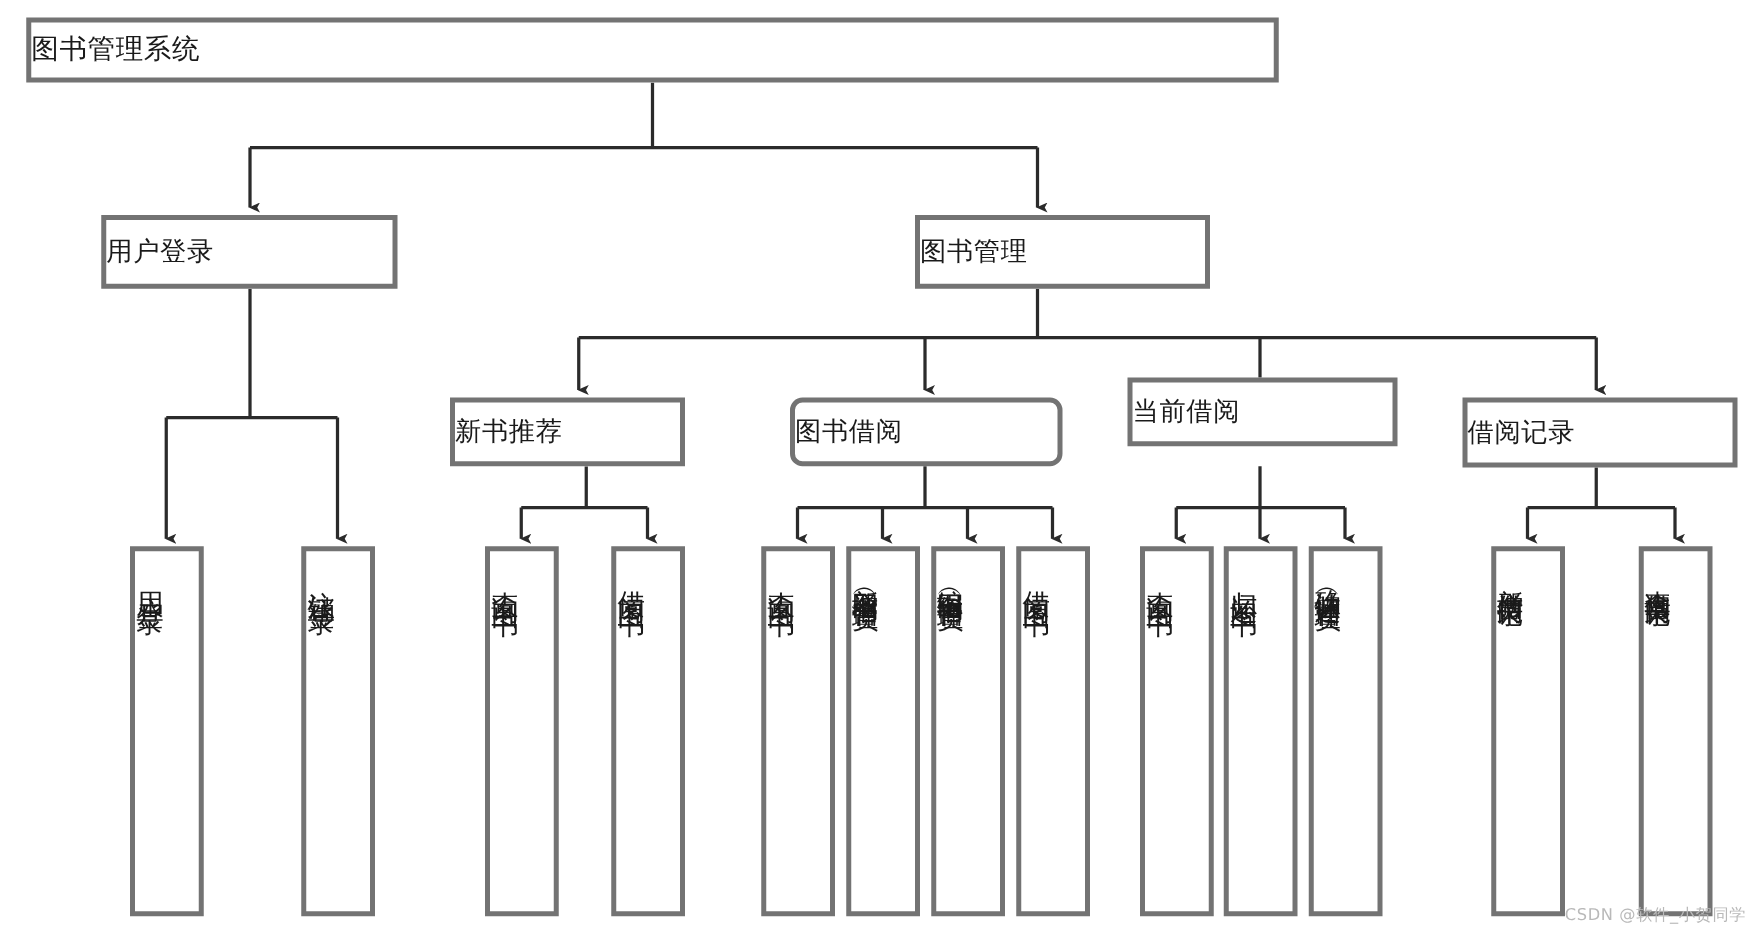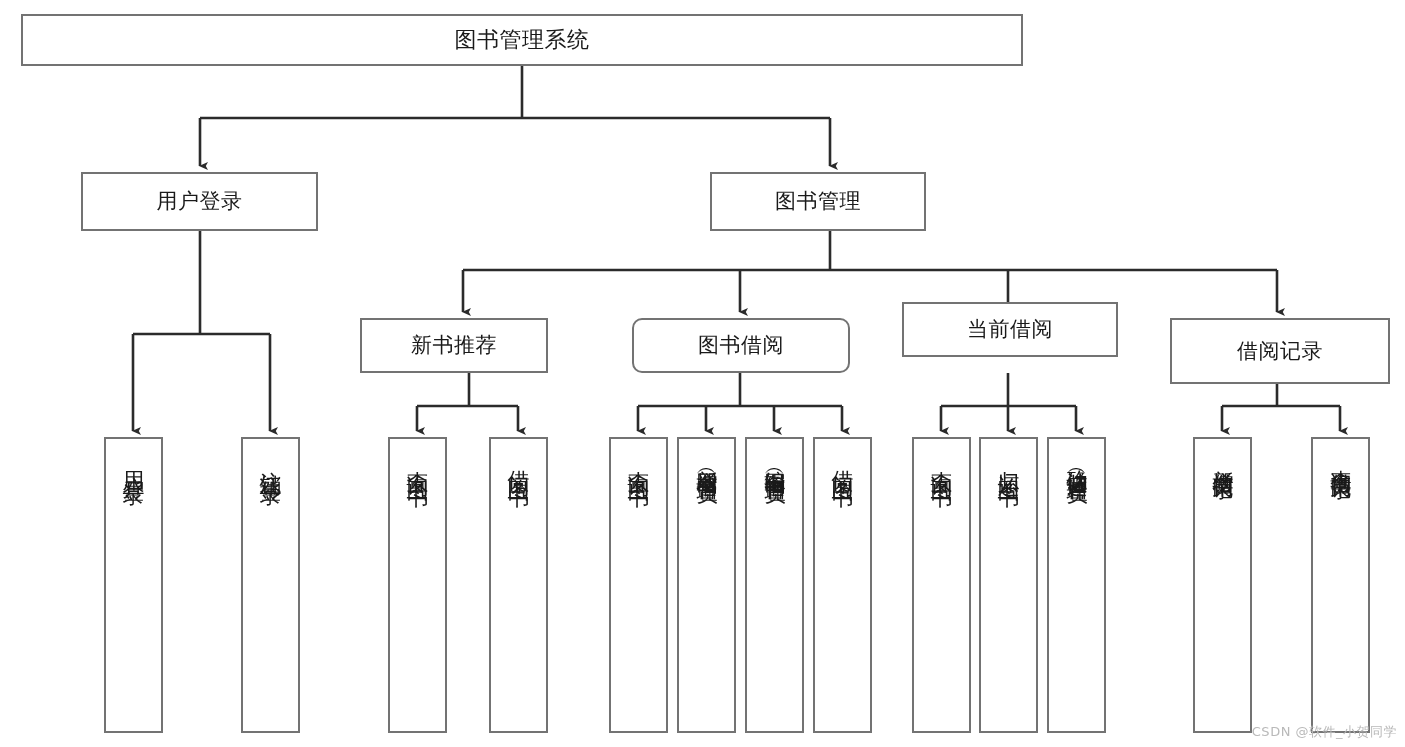--- a/index.html
+++ b/index.html
@@ -21,25 +21,25 @@
   #connector-layer {
     position: absolute;
     left: 0;
     top: 0;
     width: 1405px;
     height: 747px;
   }
   .node {
     position: absolute;
     box-sizing: border-box;
-    border: 2px solid #737373;
+    border: 4px solid #737373;
     background: #ffffff;
     display: flex;
     align-items: center;
-    justify-content: center;
+    justify-content: flex-start;
     z-index: 2;
   }
   .node-label {
     color: #1a1a1a;
     text-align: center;
     line-height: 1.18;
     letter-spacing: 0.5px;
     white-space: nowrap;
   }
   
@@ -133,34 +133,34 @@
     </g>
   </svg>
 
   <div class="node horiz" id="node-root" style="left:21px; top:14px; width:1002px; height:52px;">
     <span class="node-label">图书管理系统</span>
   </div>
 
   <div class="node horiz" style="left:81px; top:172px; width:237px; height:59px;">
     <span class="node-label">用户登录</span>
   </div>
-  <div class="node horiz" style="left:710px; top:172px; width:216px; height:59px;">
+  <div class="node horiz" style="left:732px; top:172px; width:236px; height:59px;">
     <span class="node-label">图书管理</span>
   </div>
 
   <div class="node horiz" style="left:360px; top:318px; width:188px; height:55px;">
     <span class="node-label">新书推荐</span>
   </div>
   <div class="node horiz" style="left:632px; top:318px; width:218px; height:55px;border-radius:10px;">
     <span class="node-label">图书借阅</span>
   </div>
   <div class="node horiz" style="left:902px; top:302px; width:216px; height:55px;">
     <span class="node-label">当前借阅</span>
   </div>
-  <div class="node horiz" style="left:1170px; top:318px; width:220px; height:66px;">
+  <div class="node horiz" style="left:1170px; top:318px; width:220px; height:56px;">
     <span class="node-label">借阅记录</span>
   </div>
 
   <div class="node vert" style="left:104px; top:437px; width:59px; height:296px;">
     <span class="node-label">用户登录</span>
   </div>
   <div class="node vert" style="left:241px; top:437px; width:59px; height:296px;">
     <span class="node-label">注销登录</span>
   </div>
 

